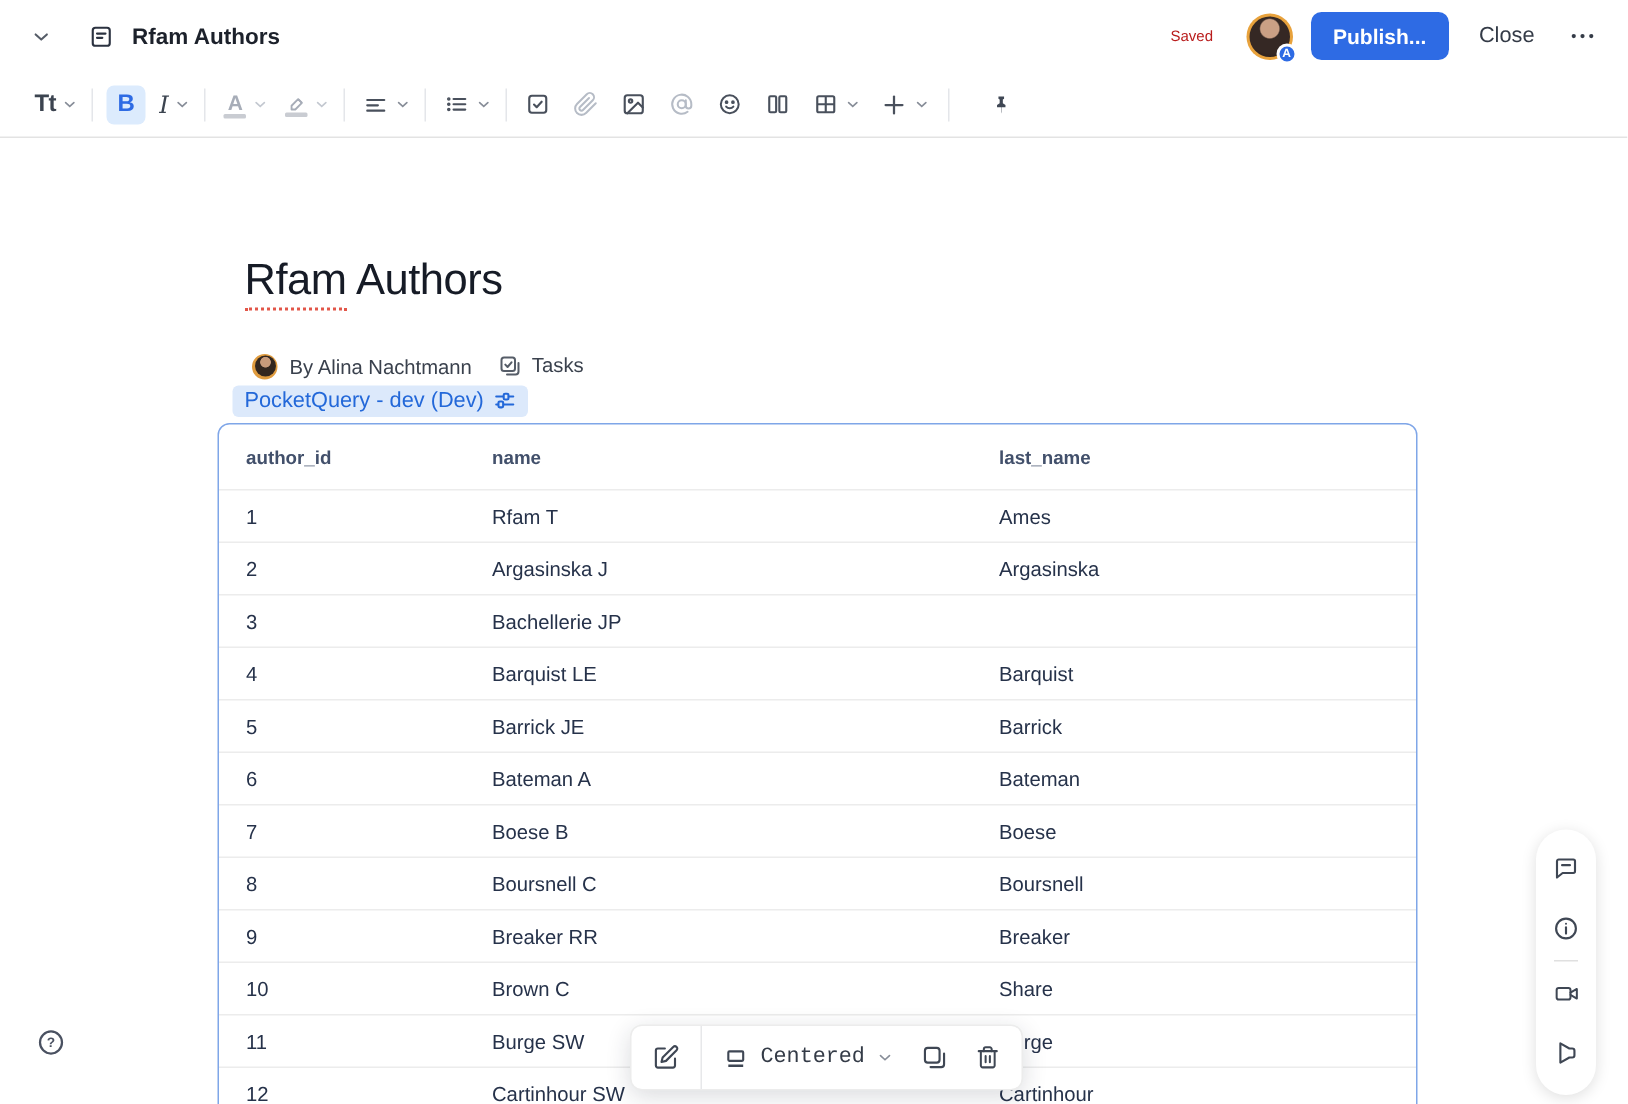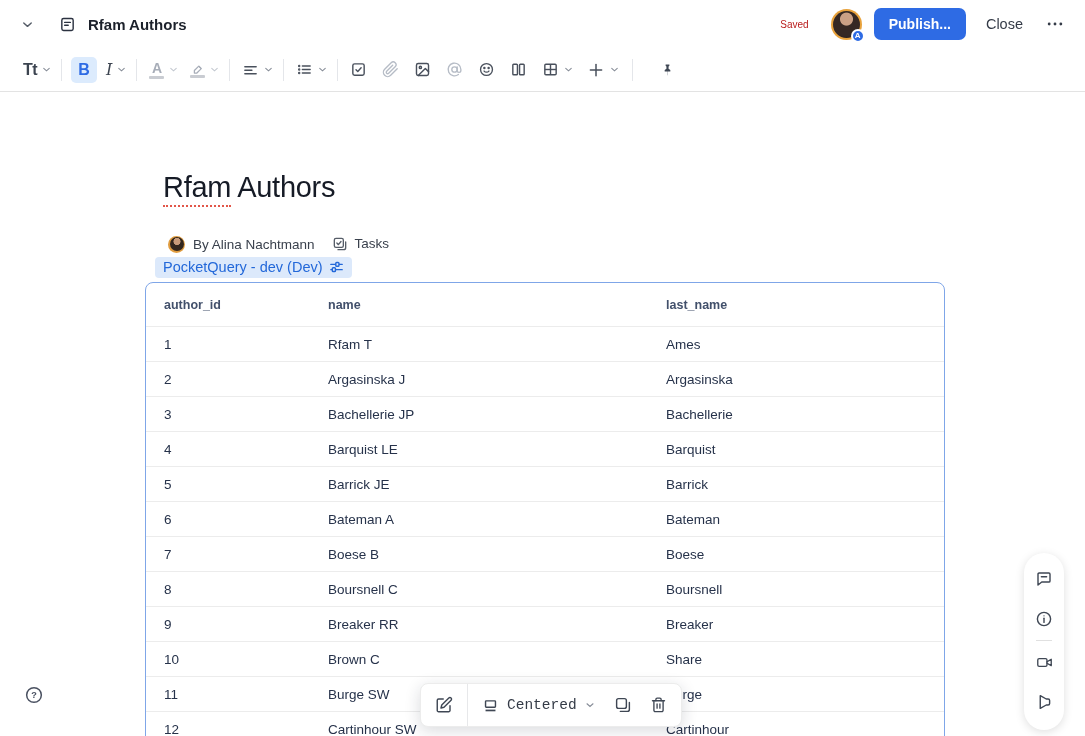--- a/index.html
+++ b/index.html
@@ -373,21 +373,20 @@
 
         <div class="t-row">
           <span class="cell col-0">2</span>
           <span class="cell col-1">Argasinska J</span>
           <span class="cell col-2">Argasinska</span>
         </div>
 
         <div class="t-row">
           <span class="cell col-0">3</span>
           <span class="cell col-1">Bachellerie JP</span>
-          <span class="cell col-2">Bachellerie</span>
         </div>
 
         <div class="t-row">
           <span class="cell col-0">4</span>
           <span class="cell col-1">Barquist LE</span>
           <span class="cell col-2">Barquist</span>
         </div>
 
         <div class="t-row">
           <span class="cell col-0">5</span>

